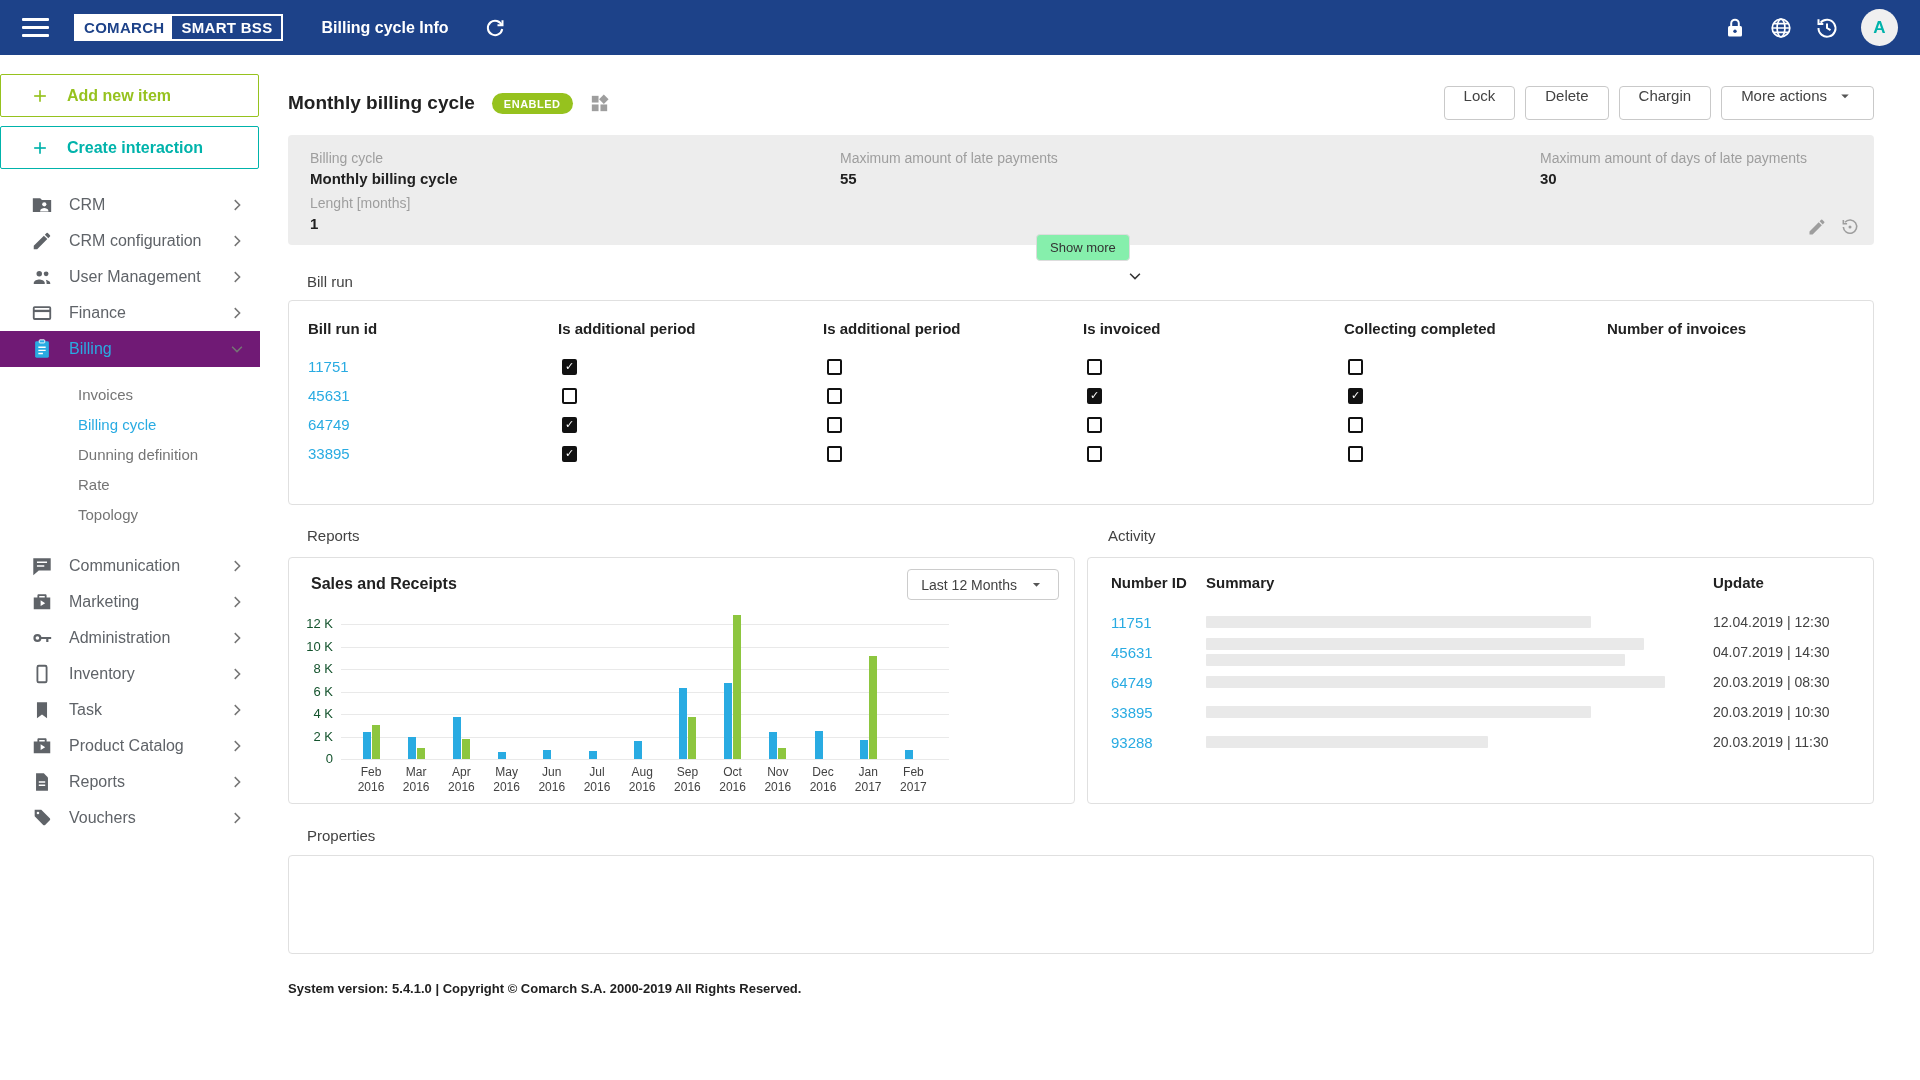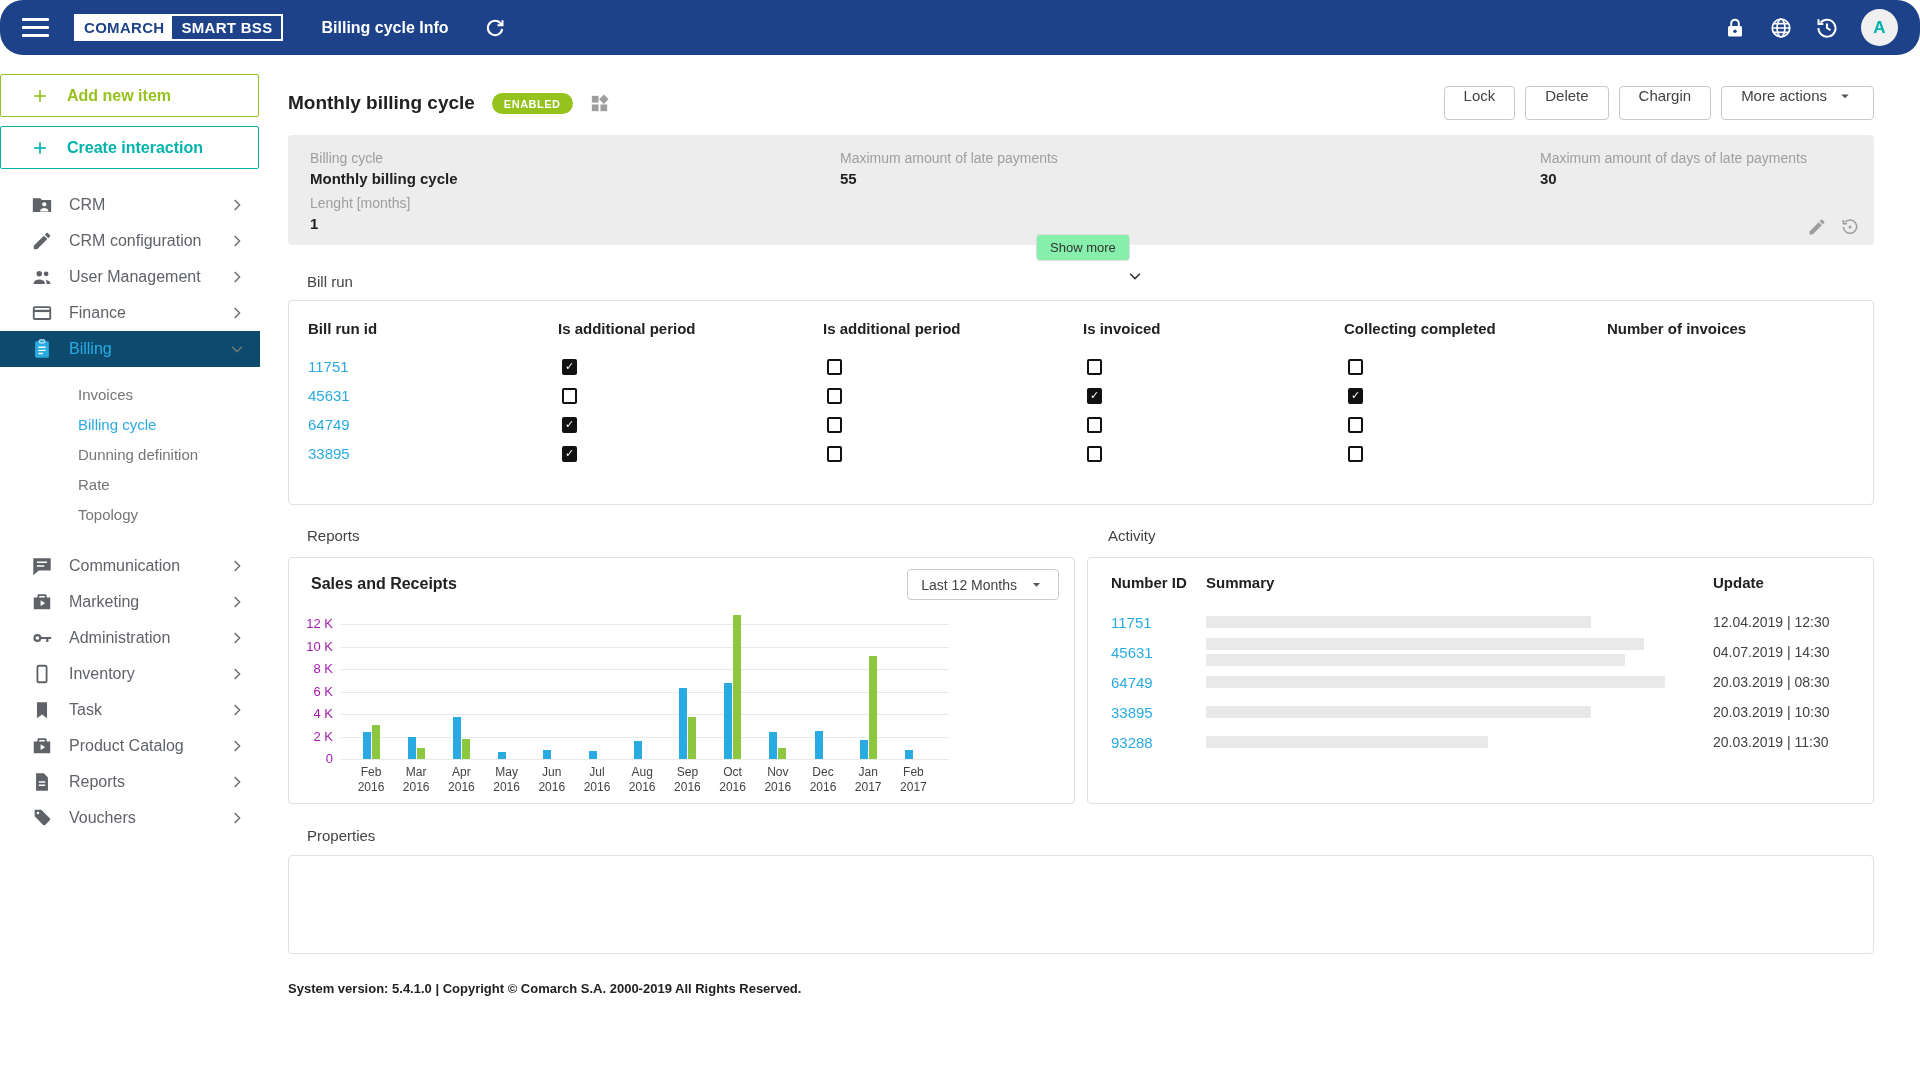--- a/index.html
+++ b/index.html
@@ -2,21 +2,21 @@
 <html><head>
 <meta charset="utf-8">
 <style>
   * { margin:0; padding:0; box-sizing:border-box; }
   html,body { width:1920px; height:1080px; overflow:hidden; background:#fff;
     font-family:"Liberation Sans","DejaVu Sans",sans-serif; color:#212121; }
   .page { position:relative; width:1920px; height:1080px; }
 
   
   .topbar { position:absolute; top:0; left:0; width:100%; height:55px; background:#1d4289;
-    display:flex; align-items:center; padding:0 22px; z-index:5;border-radius:23px; }
+    display:flex; align-items:center; padding:0 22px; z-index:5; }
   .hamburger { width:27px; height:19px; display:flex; flex-direction:column; justify-content:space-between; cursor:pointer; }
   .hamburger span { display:block; height:3px; background:#fff; border-radius:1px; }
   .logo { display:flex; border:2px solid #fff; margin-left:25px; font-weight:bold; font-size:15px; letter-spacing:.3px; }
   .logo-left { background:#fff; color:#1d4289; padding:3px 8px; }
   .logo-right { color:#fff; padding:3px 9px; }
   .topbar-title { color:#fff; font-size:16px; font-weight:600; margin-left:38px; }
   .top-icon { width:24px; height:24px; color:#fff; cursor:pointer; }
   .top-icon svg { width:100%; height:100%; }
   .refresh-wrap { margin-left:34px; }
   .topbar-right { margin-left:auto; display:flex; align-items:center; gap:22px; }
@@ -26,21 +26,21 @@
   
   .sidebar { position:absolute; top:55px; left:0; width:260px; height:1025px; background:#fff; }
   .side-action { margin-top:19px; height:43px; border:1px solid; border-radius:2px; width:259px;
     display:flex; align-items:center; padding-left:29px; gap:17px; font-size:16px; font-weight:bold; cursor:pointer; background:#fff; }
   .side-action + .side-action { margin-top:9px; }
   .side-action .plus { width:20px; height:20px; }
   .side-action .plus svg { width:100%; height:100%; }
   .nav-top { margin-top:18px; }
   .nav-item { height:36px; display:flex; align-items:center; padding-left:31px; color:#5f6368;
     font-size:16px; cursor:pointer; position:relative; }
-  .nav-item.active { background:#0c4a6e; color:#29abe2; }
+  .nav-item.active { background:#701a75; color:#29abe2; }
   .nav-icon { width:22px; height:22px; margin-right:16px; flex:none; }
   .nav-icon svg { width:100%; height:100%; }
   .nav-chev { position:absolute; right:14px; width:18px; height:18px; color:#757575; }
   .nav-chev svg { width:100%; height:100%; }
   .nav-sub { margin-top:12px; }
   .nav-sub-item { height:30px; display:flex; align-items:center; padding-left:78px;
     font-size:15px; color:#757575; cursor:pointer; }
   .nav-sub-item.active { color:#29abe2; }
   .nav-bottom { margin-top:19px; }
 
@@ -99,21 +99,21 @@
   
   .report-card { top:502px; left:0; width:787px; height:247px; }
   .card-title { position:absolute; top:17px; left:22px; font-size:16px; font-weight:bold; color:#212121; }
   .range-btn { position:absolute; top:11px; right:15px; height:31px; background:#fff; border:1px solid #ccc;
     border-radius:4px; padding:0 13px; font-size:14px; color:#424242; display:flex; align-items:center; gap:11px;
     cursor:pointer; font-family:inherit; }
   .range-btn .caret { width:17px; height:17px; color:#555; }
   .range-btn .caret svg { width:100%; height:100%; }
   .chart { position:absolute; inset:0; }
   .gridline { position:absolute; left:52px; width:608px; height:1px; background:#e9e9e9; }
-  .ytick { position:absolute; left:0; width:44px; text-align:right; font-size:13px; color:#a21caf; }
+  .ytick { position:absolute; left:0; width:44px; text-align:right; font-size:13px; color:#14532d; }
   .bar { position:absolute; width:8px; }
   .xtick { position:absolute; top:207px; width:50px; text-align:center; font-size:12px; color:#424242; line-height:15px; }
   .totals { position:absolute; right:18px; top:58px; text-align:right; }
   .total-label { font-size:14px; font-weight:bold; }
   .total-value { font-size:15px; font-weight:bold; color:#212121; margin:2px 0 11px; }
 
   
   .activity-card { top:502px; left:799px; width:787px; height:247px; }
   .act-head { position:absolute; top:16px; left:0; width:100%; }
   .act-col { position:absolute; font-size:15px; font-weight:600; color:#212121; }

